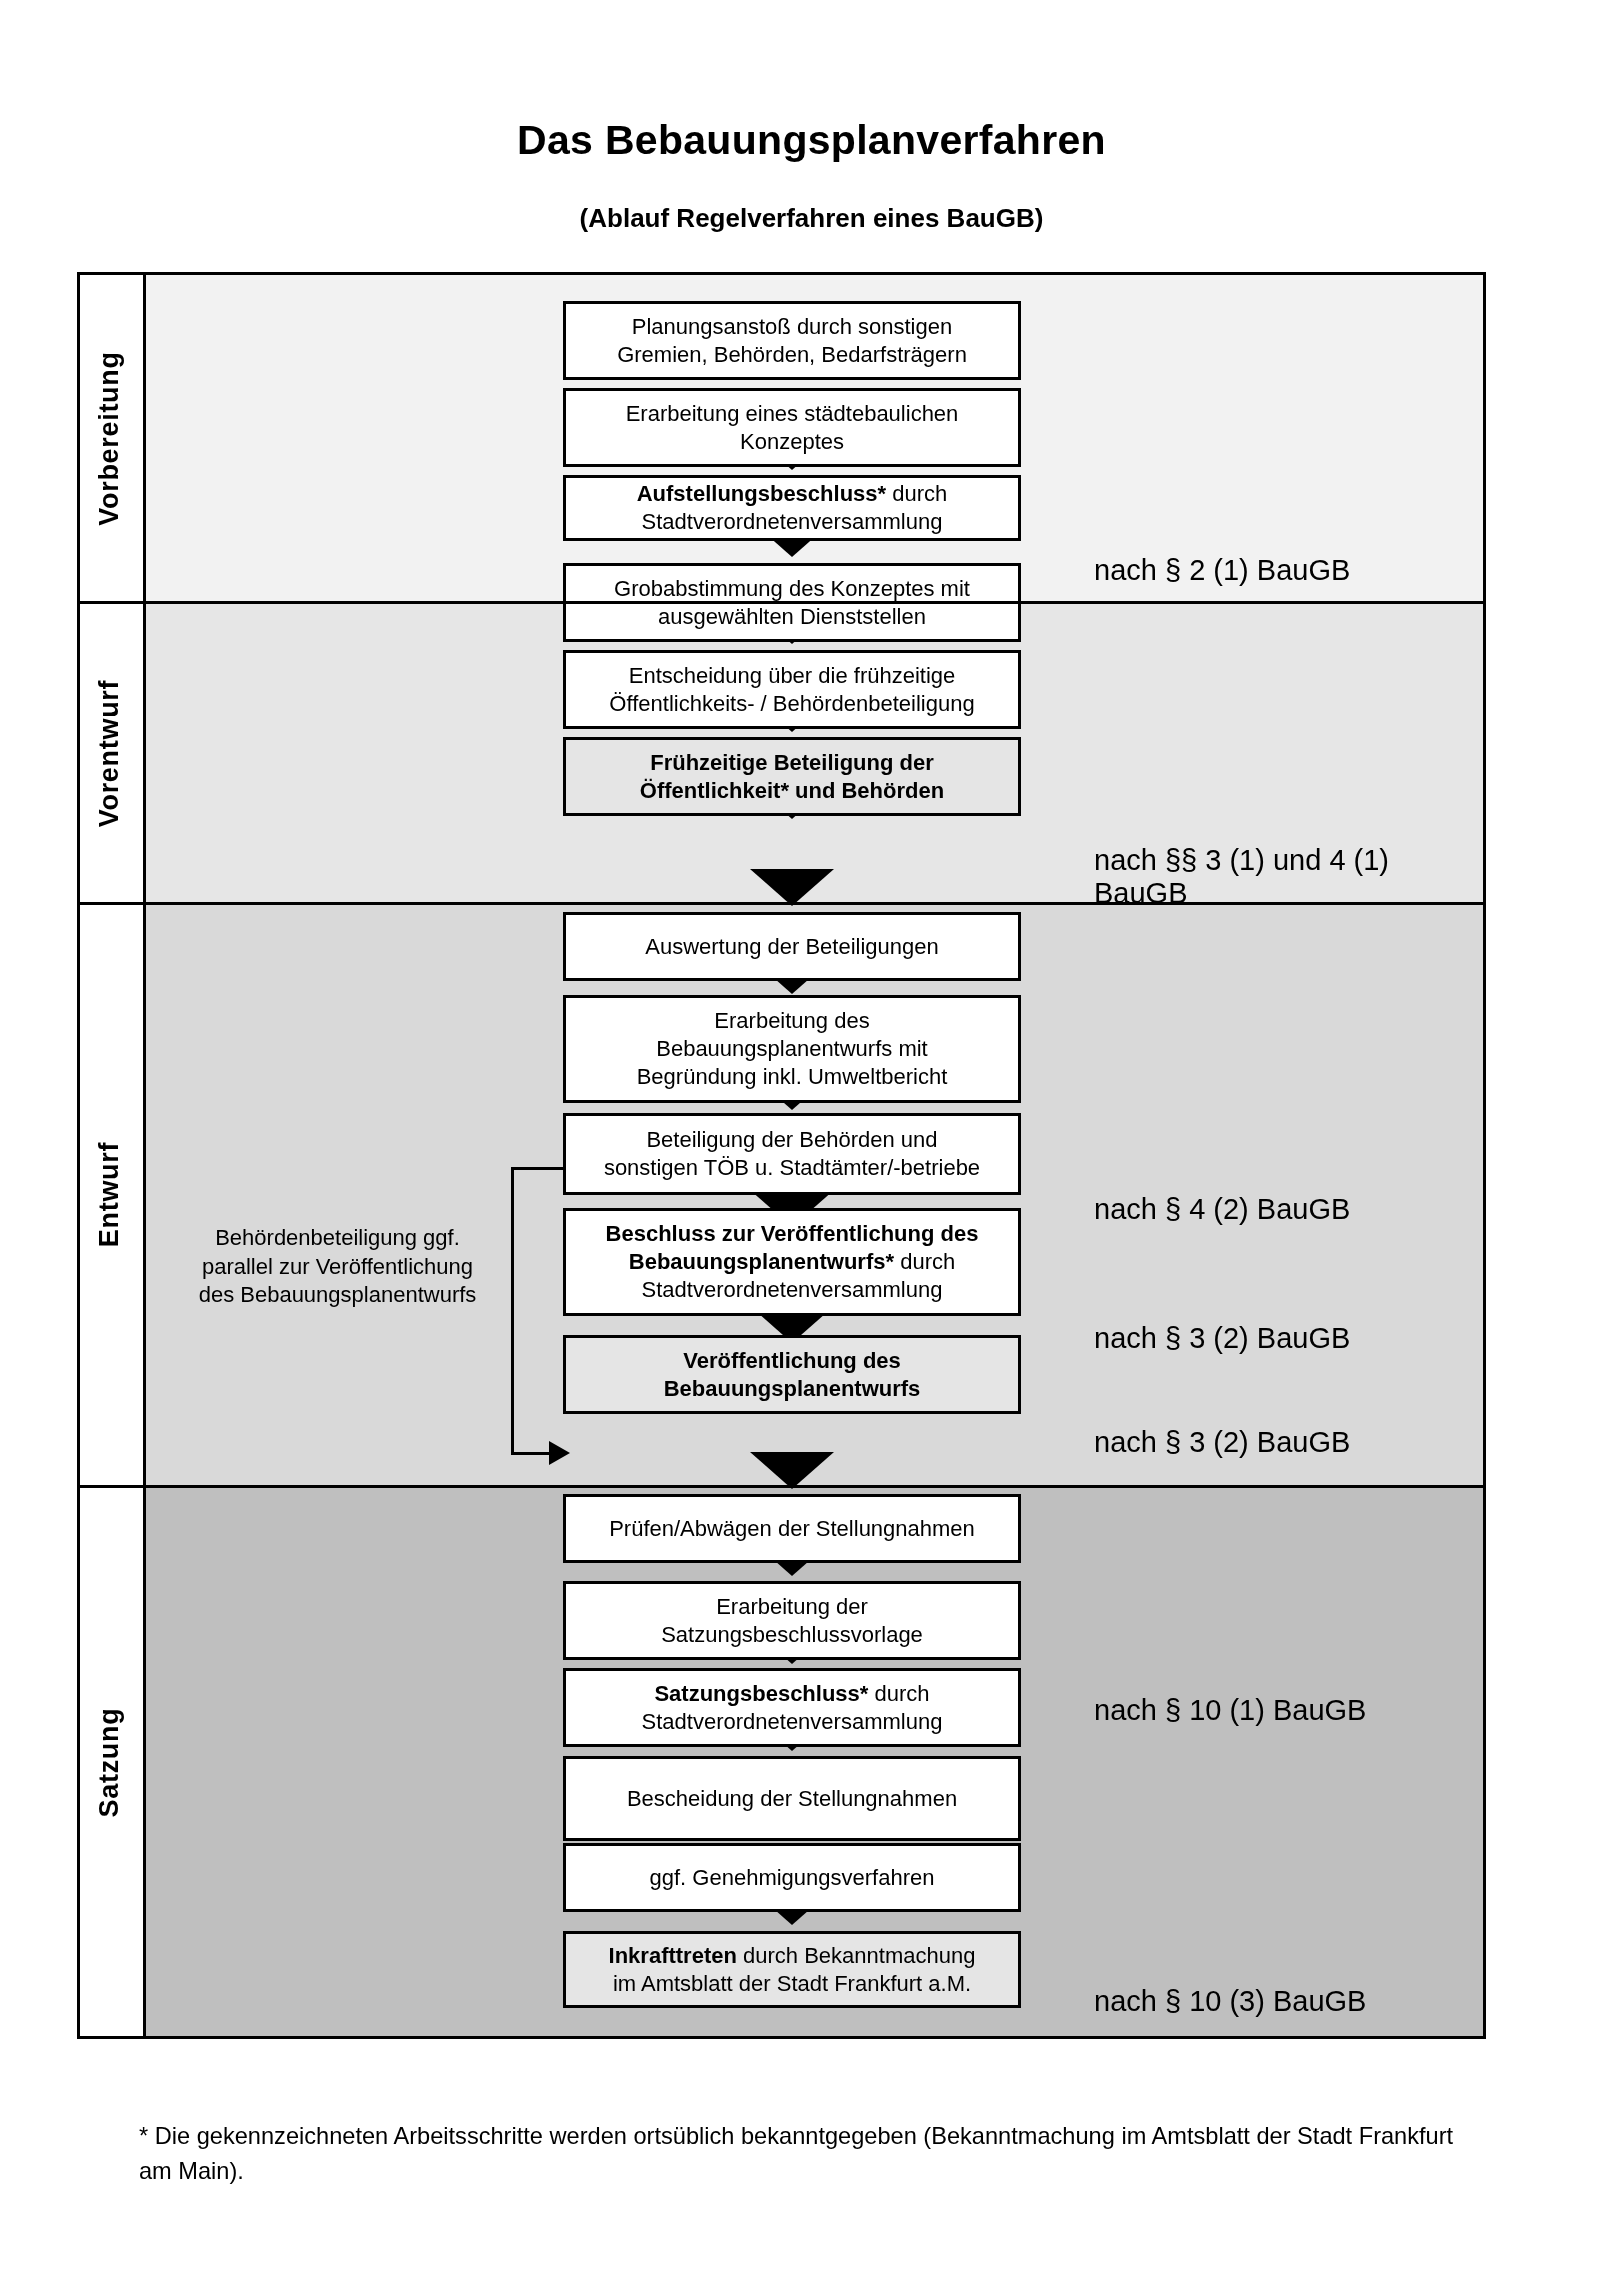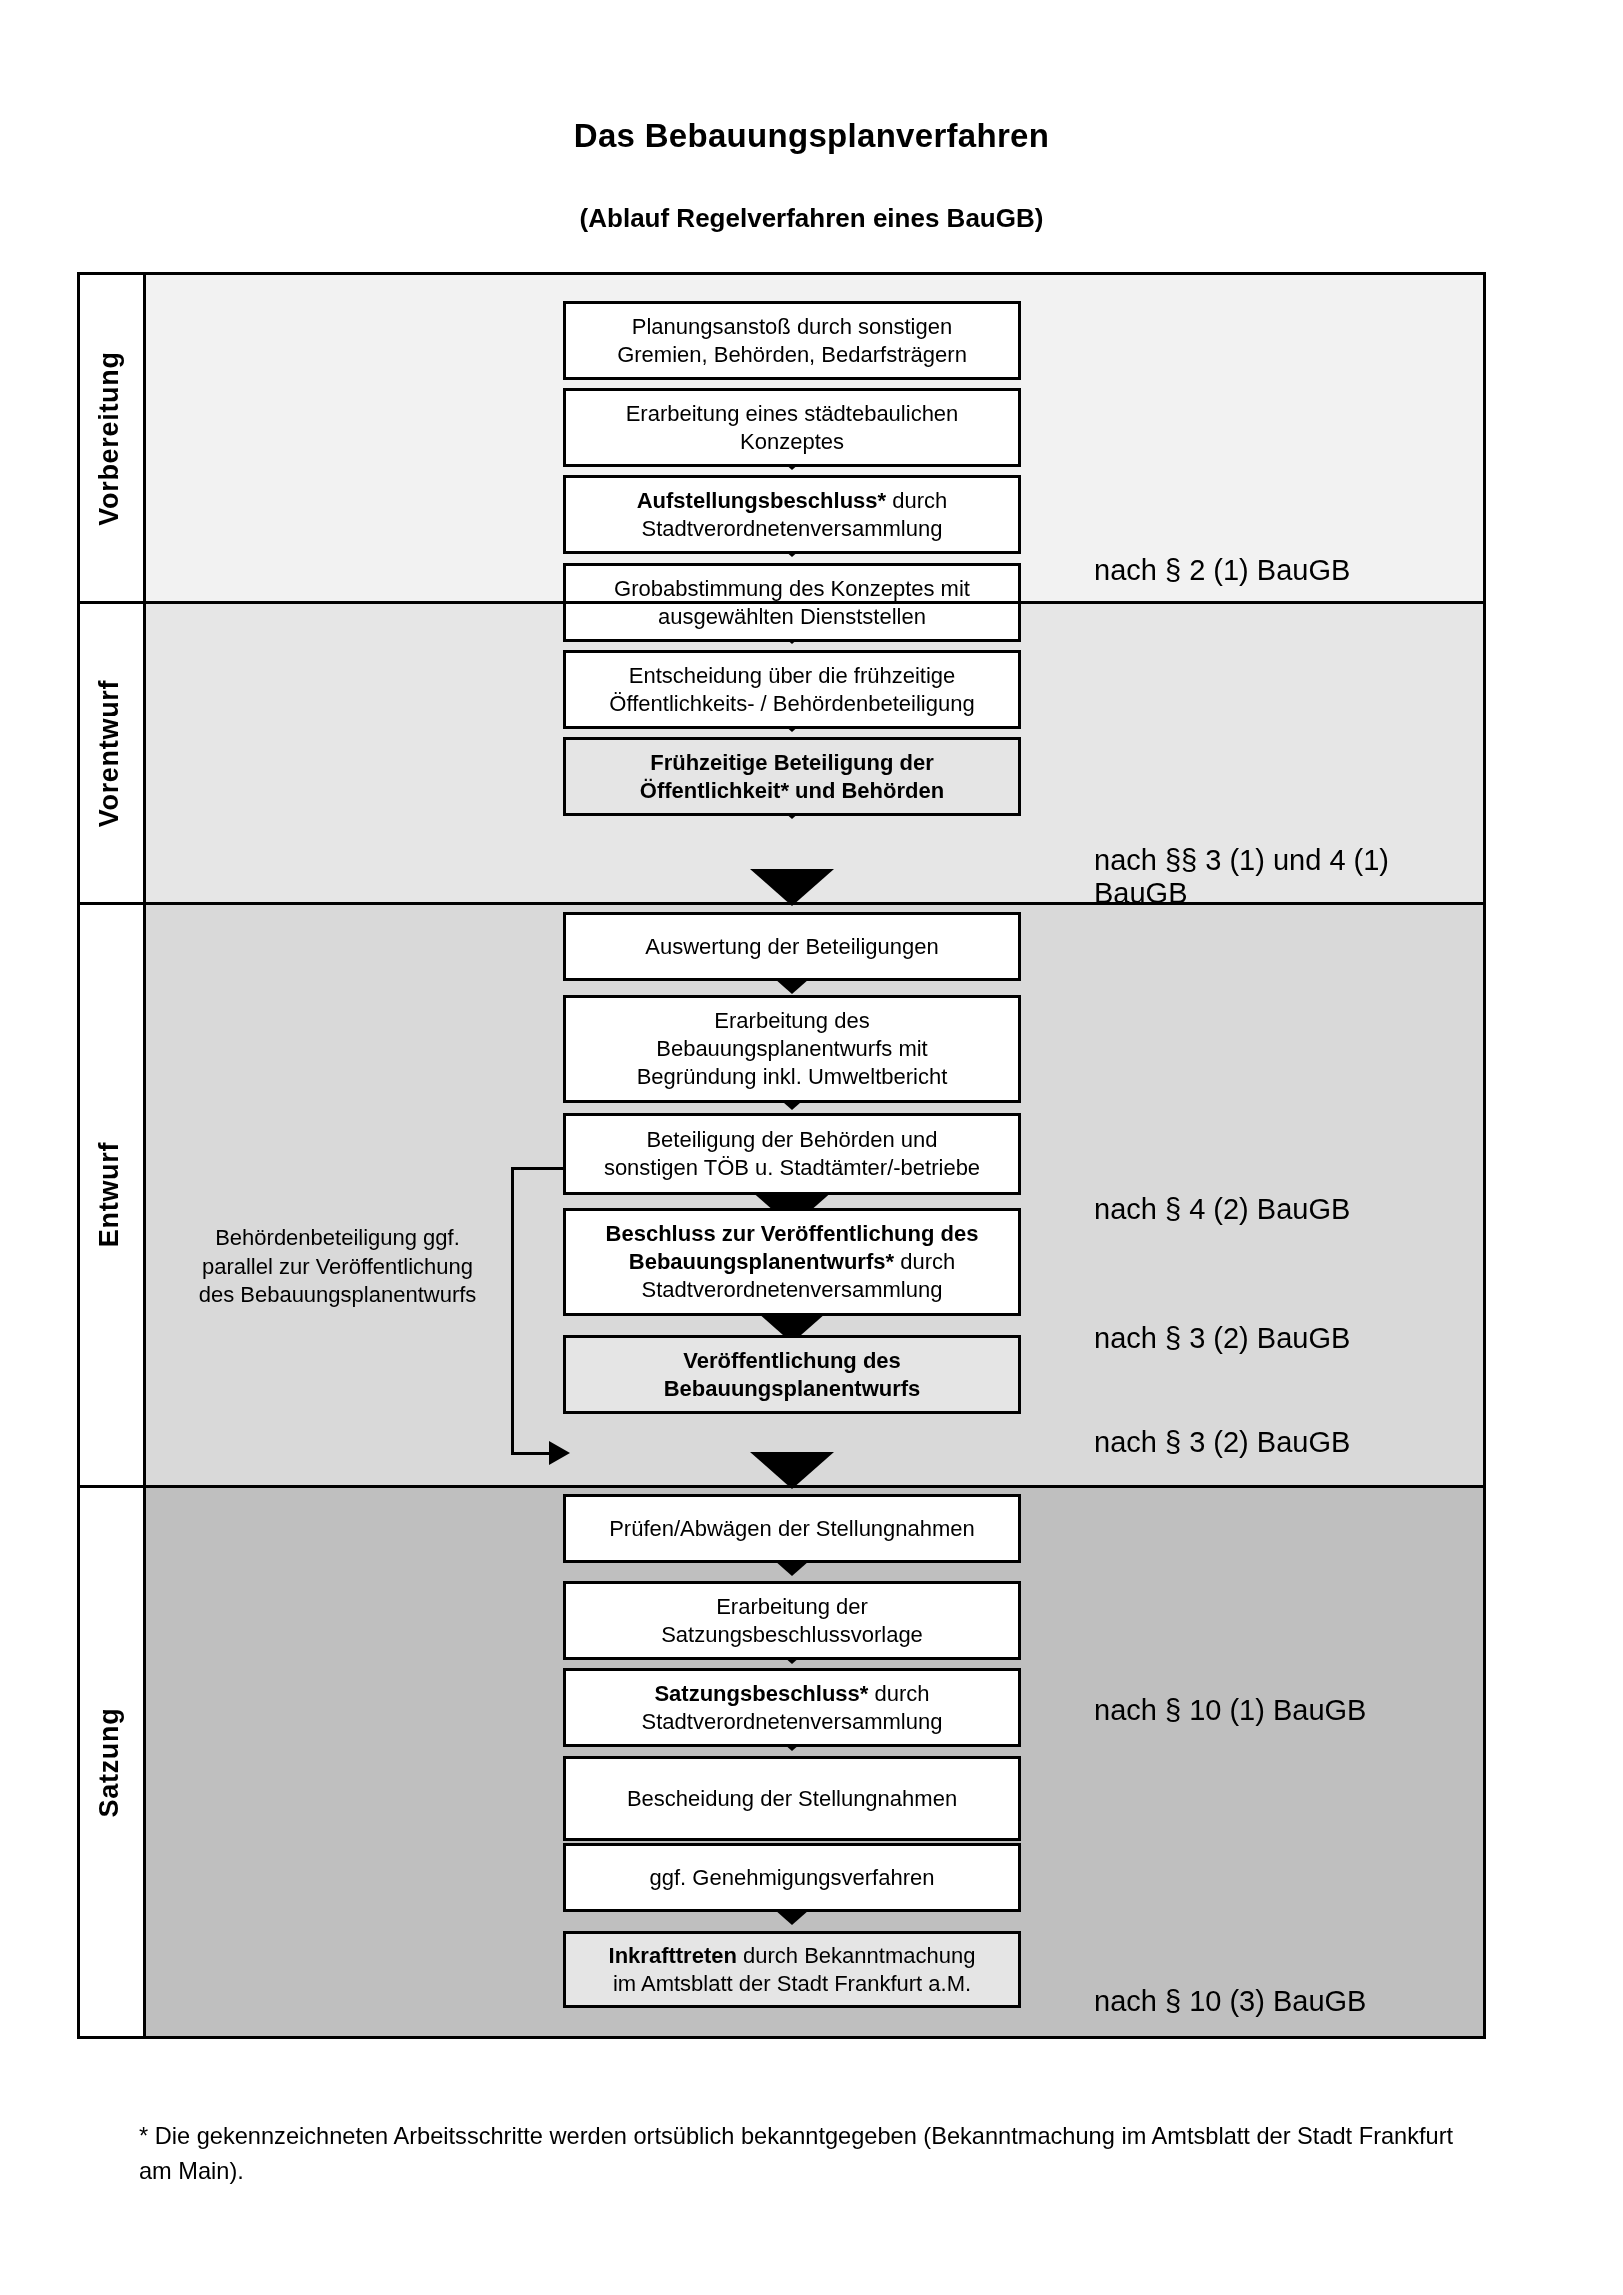--- a/index.html
+++ b/index.html
@@ -1,21 +1,21 @@
 <!DOCTYPE html>
 <html style="font-size:10.5px"><head>
 <meta charset="utf-8">
 <style>
   html,body{margin:0;padding:0;background:#ffffff;}
   body{width:1623px;height:2295px;position:relative;
        font-family:"Liberation Sans","DejaVu Sans",sans-serif;color:#000;}
 
   
   #title{position:absolute;left:0;top:117px;width:1623px;text-align:center;
-         font-size:33px;font-weight:bold;letter-spacing:0.3px;}
+         font-size:41px;font-weight:bold;letter-spacing:0.3px;}
   #subtitle{position:absolute;left:0;top:203px;width:1623px;text-align:center;
             font-size:26px;font-weight:bold;}
 
   
   #frame{position:absolute;left:77px;top:272px;width:1409px;height:1767px;
          border:3.3px solid #000;box-sizing:border-box;}
 
   
   #label-rule{position:absolute;left:143px;top:272px;width:3.3px;height:1767px;background:#000;}
 
@@ -111,21 +111,21 @@
 <div class="arrow" style="top:1714px"></div>
 <div class="arrow" style="top:1801px"></div>
 <div class="arrow" style="top:1888px"></div>
 
 <div class="pbox" style="top:301px;height:79px">
   <div><span>Planungsanstoß durch sonstigen</span><br><span>Gremien, Behörden, Bedarfsträgern</span></div>
 </div>
 <div class="pbox" style="top:388px;height:79px">
   <div><span>Erarbeitung eines städtebaulichen</span><br><span>Konzeptes</span></div>
 </div>
-<div class="pbox" style="top:475px;height:79px">
+<div class="pbox" style="top:475px;height:66px">
   <div><b>Aufstellungsbeschluss*</b><span> durch</span><br><span>Stadtverordnetenversammlung</span></div>
 </div>
 <div class="pbox" style="top:563px;height:79px">
   <div><span>Grobabstimmung des Konzeptes mit</span><br><span>ausgewählten Dienststellen</span></div>
 </div>
 <div class="pbox" style="top:650px;height:79px">
   <div><span>Entscheidung über die frühzeitige</span><br><span>Öffentlichkeits- / Behördenbeteiligung</span></div>
 </div>
 <div class="pbox blue" style="top:737px;height:79px">
   <div><b style="white-space:pre-line">Frühzeitige Beteiligung der

